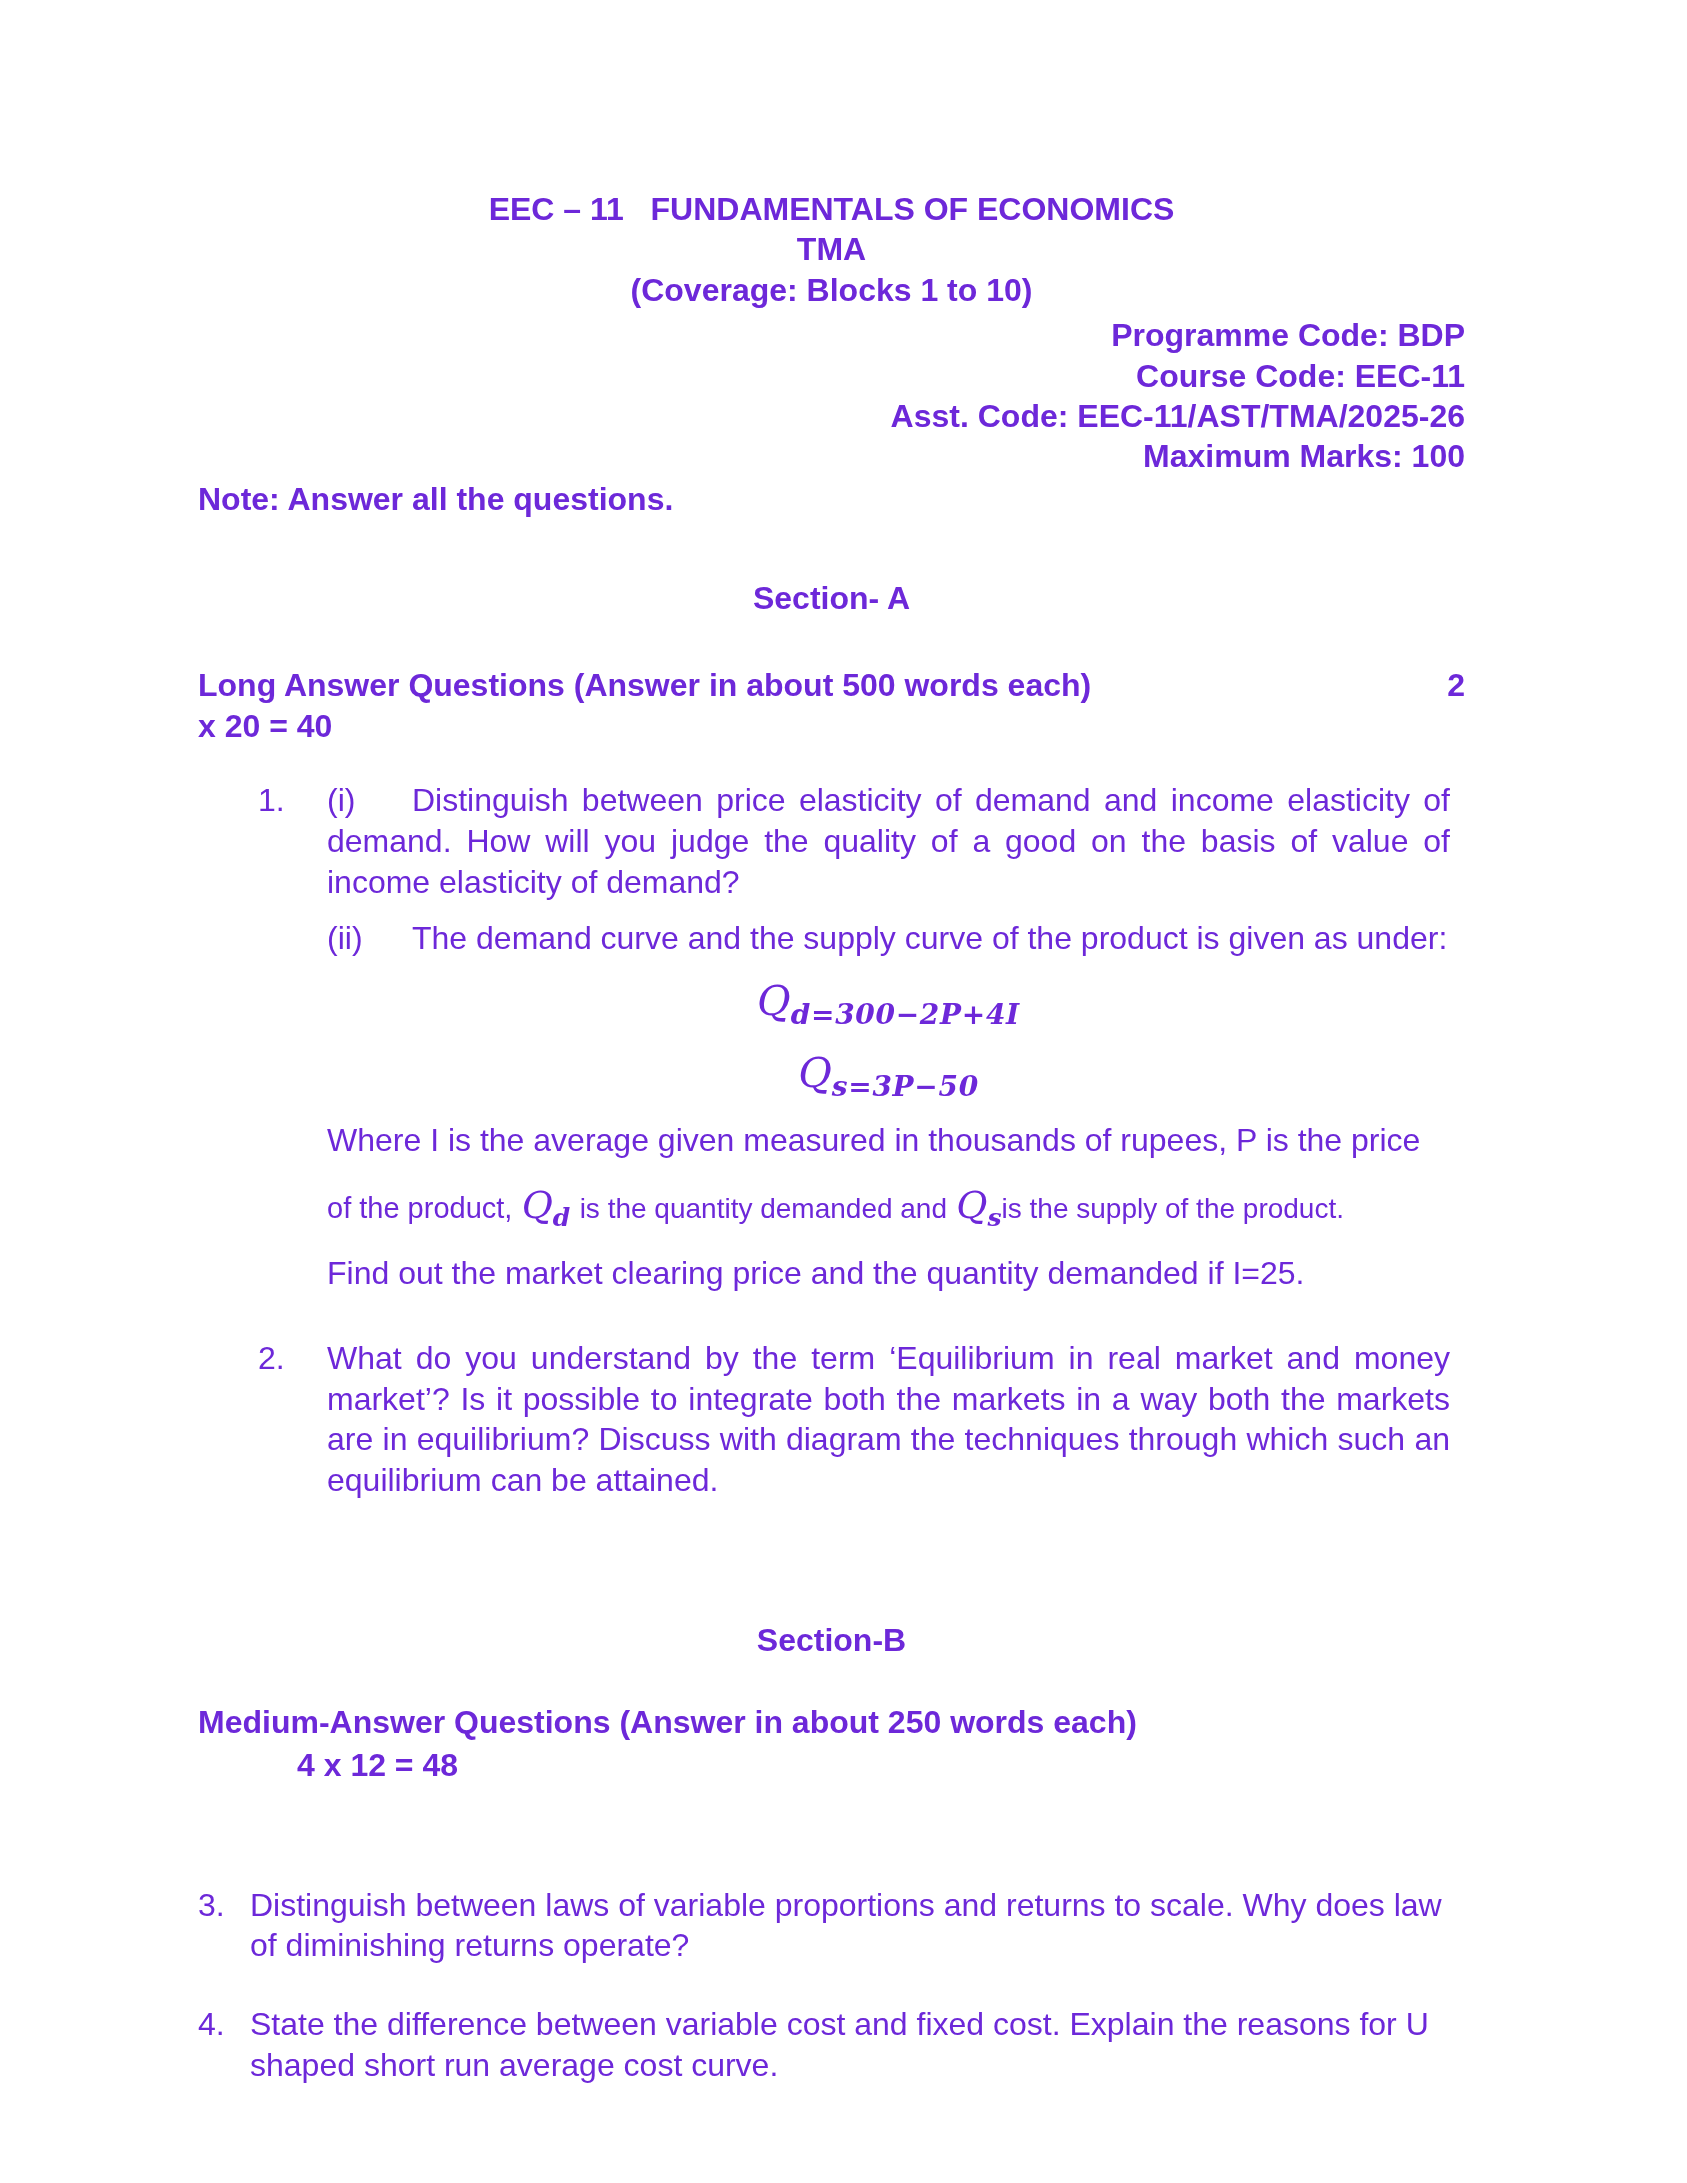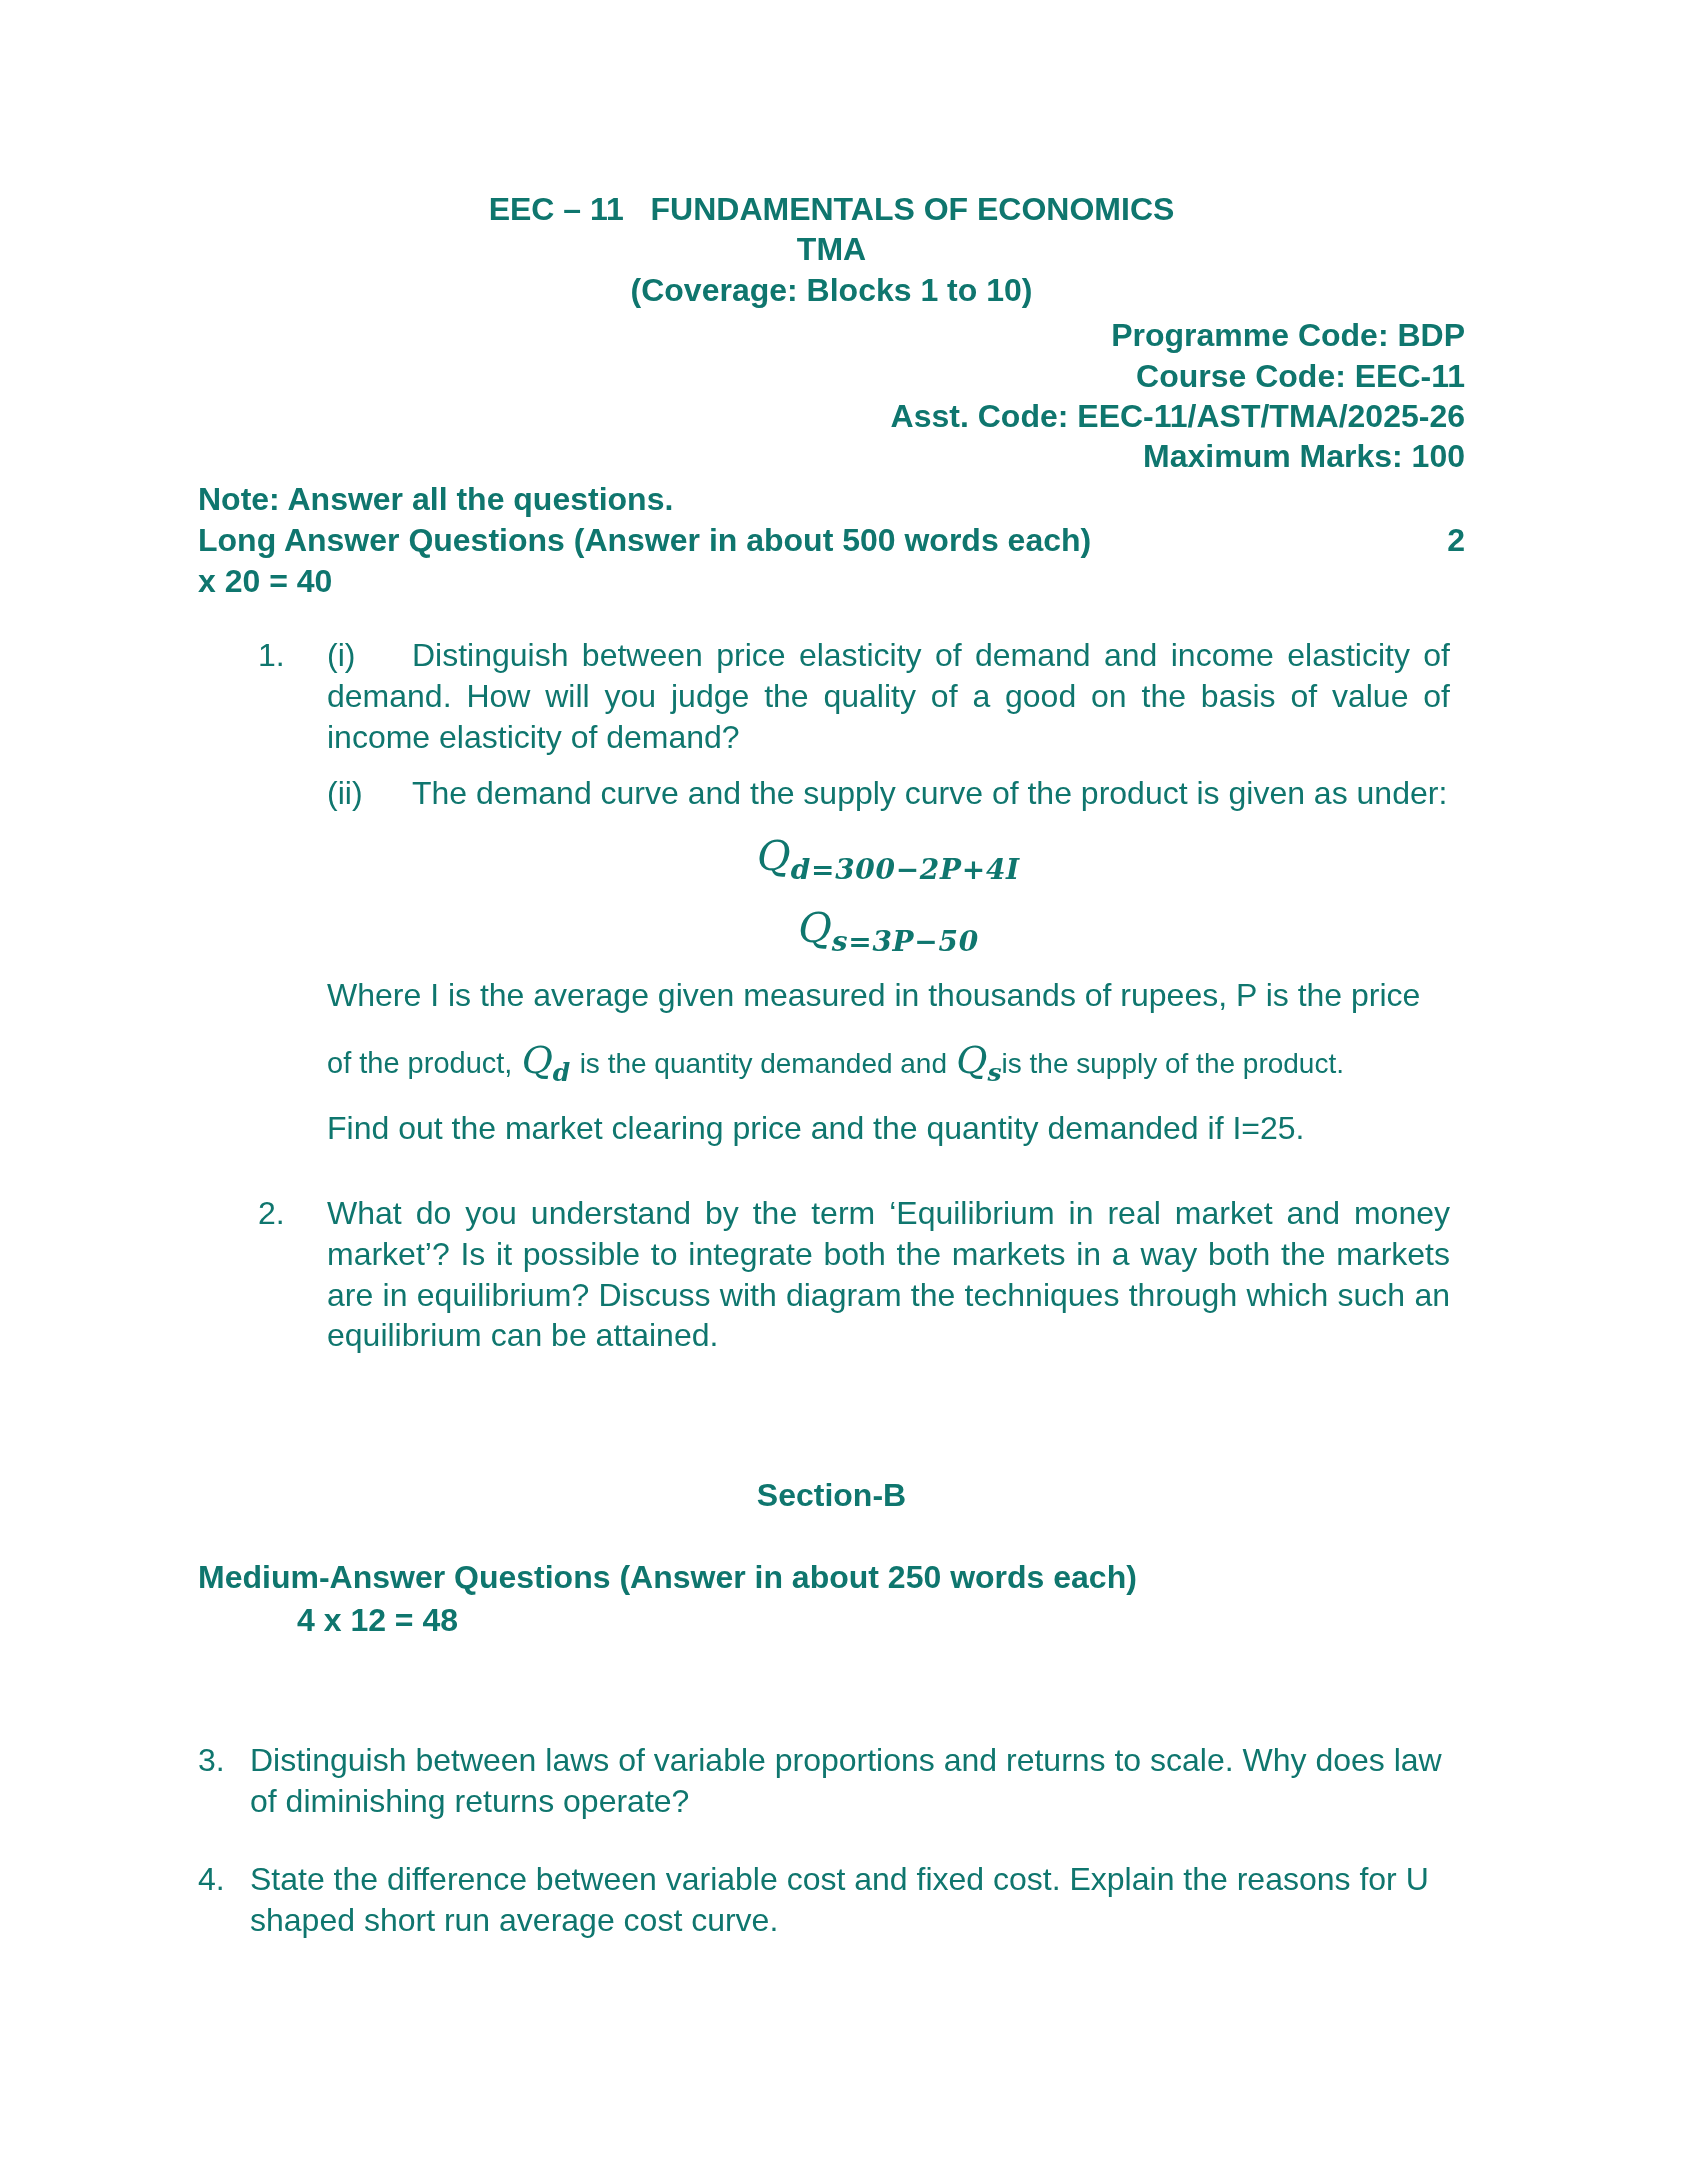--- a/index.html
+++ b/index.html
@@ -6,21 +6,21 @@
     margin: 0;
     padding: 0;
     background: #ffffff;
   }
   .page {
     position: relative;
     width: 1687px;
     height: 2183px;
     margin: 0 auto;
     background: #ffffff;
-    color: #0f766e;
+    color: #6d28d9;
     font-family: "Liberation Sans", sans-serif;
     font-size: 32px;
     line-height: 1.28;
     box-sizing: border-box;
     padding: 189px 222px 132px 198px;
   }
   .bold { font-weight: bold; }
   .center { text-align: center; }
   .pre { white-space: pre-wrap; }
   .just { text-align: justify; }
@@ -134,20 +134,21 @@
 
   <div class="meta-block">
     <div>Programme Code: BDP</div>
     <div>Course Code: EEC-11</div>
     <div>Asst. Code: EEC-11/AST/TMA/2025-26</div>
     <div>Maximum Marks: 100</div>
   </div>
 
   <p class="note-line">Note: Answer all the questions.</p>
 
+  <div class="section-heading">Section- A</div>
 
   <div class="la-heading">
     <div class="row1">
       <span>Long Answer Questions (Answer in about 500 words each)</span>
       <span>2</span>
     </div>
     <div>x 20 = 40</div>
   </div>
 
   <div class="qitem">

